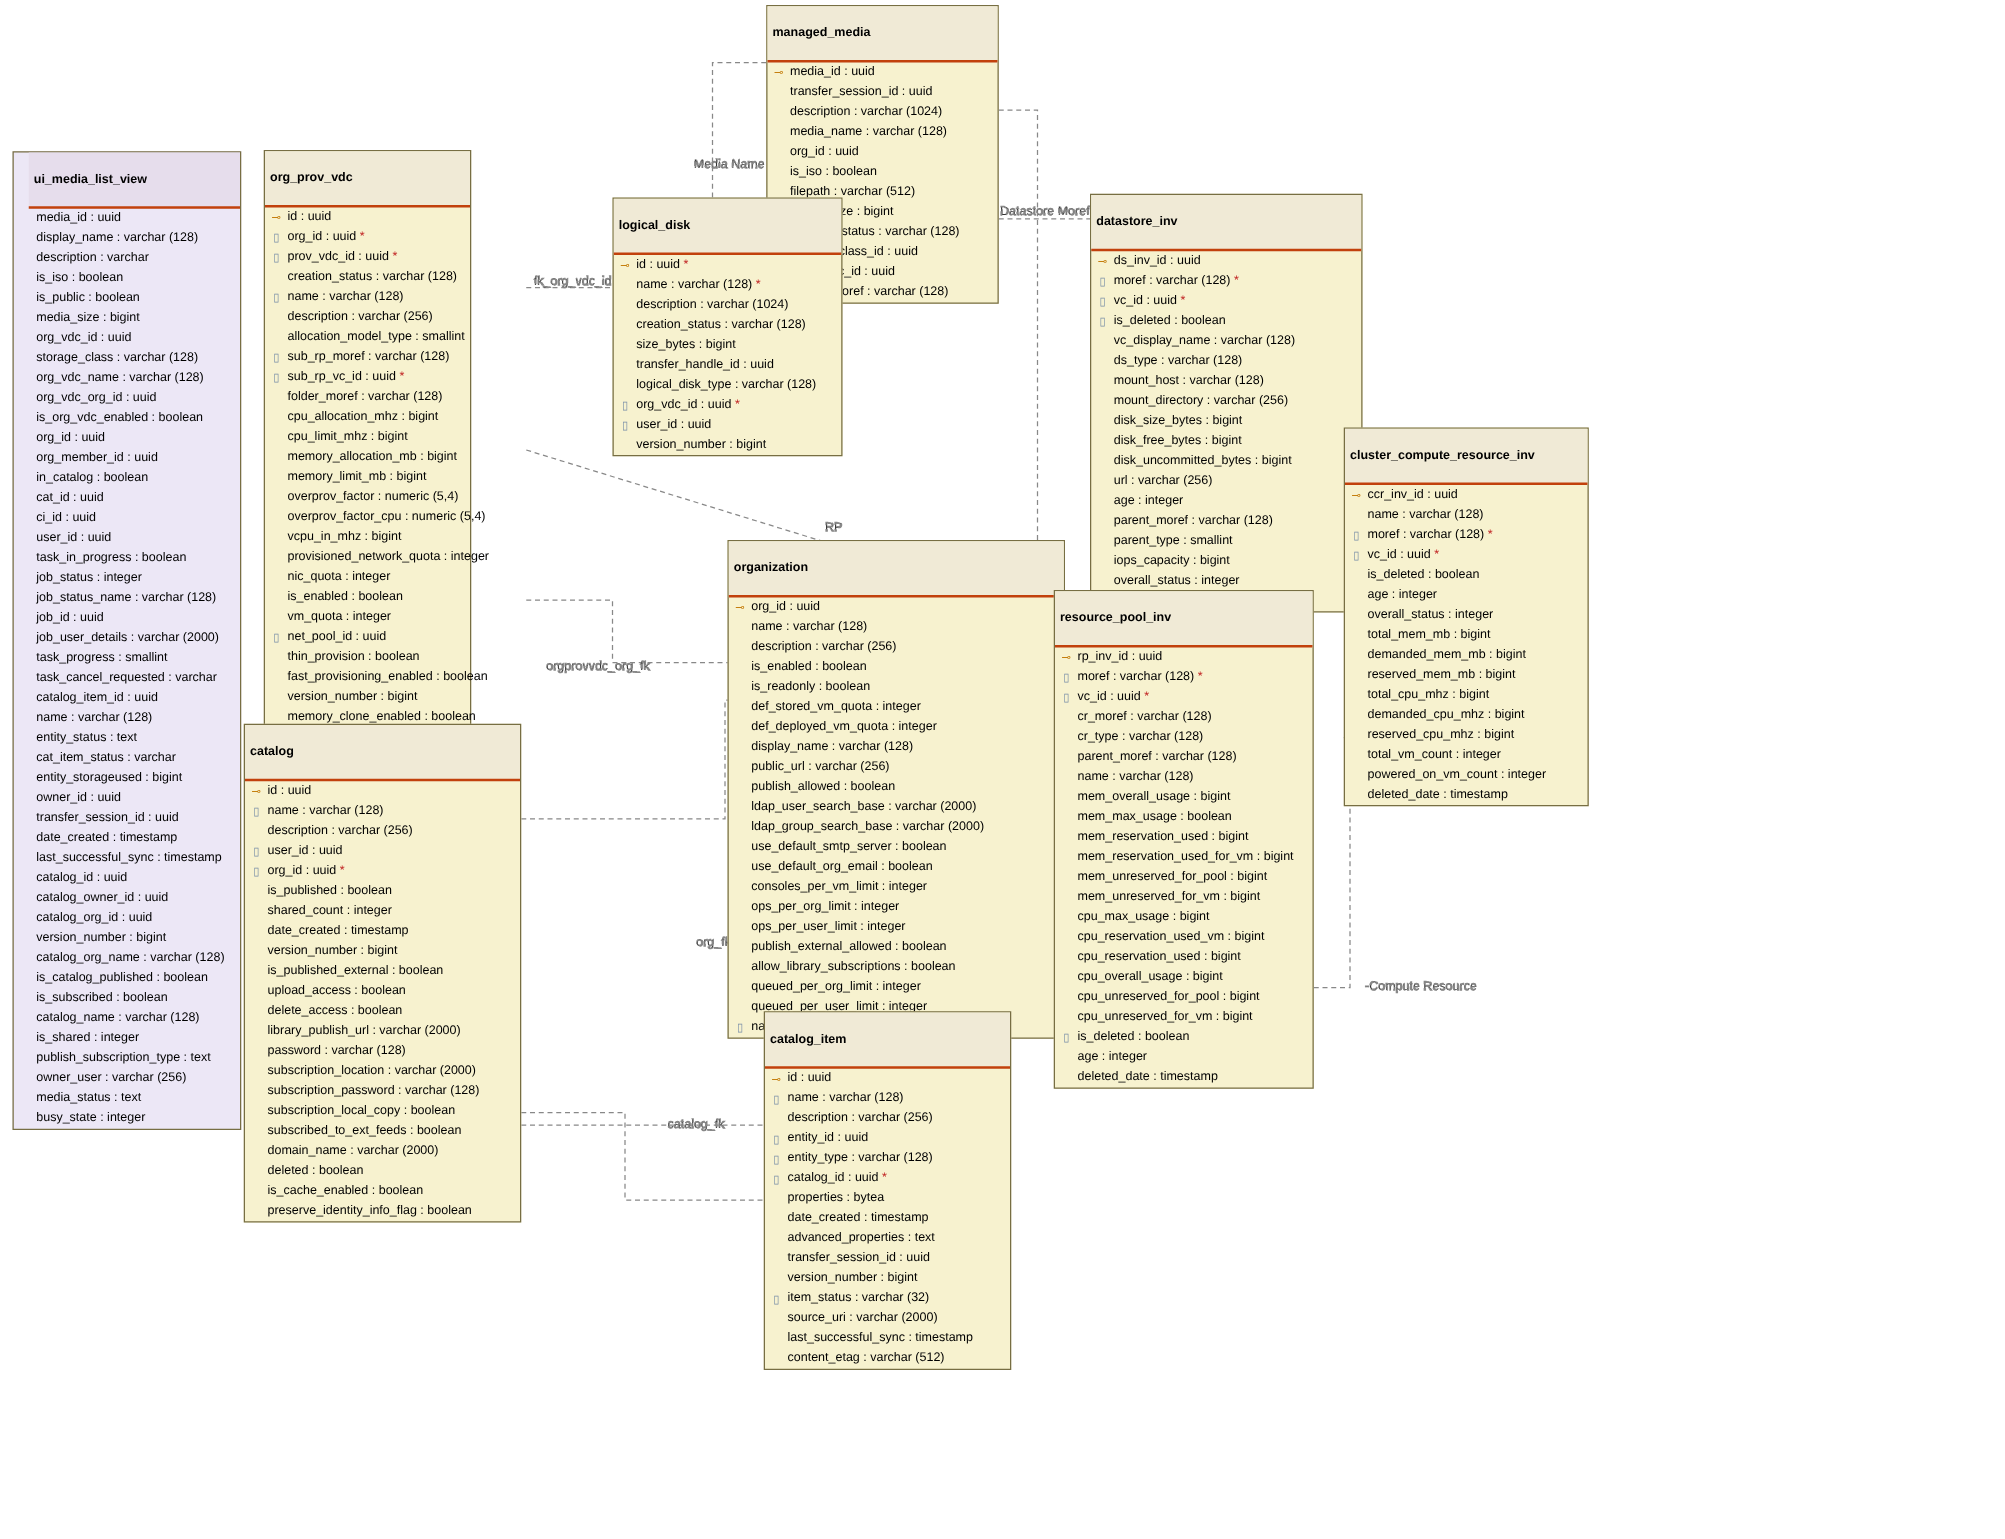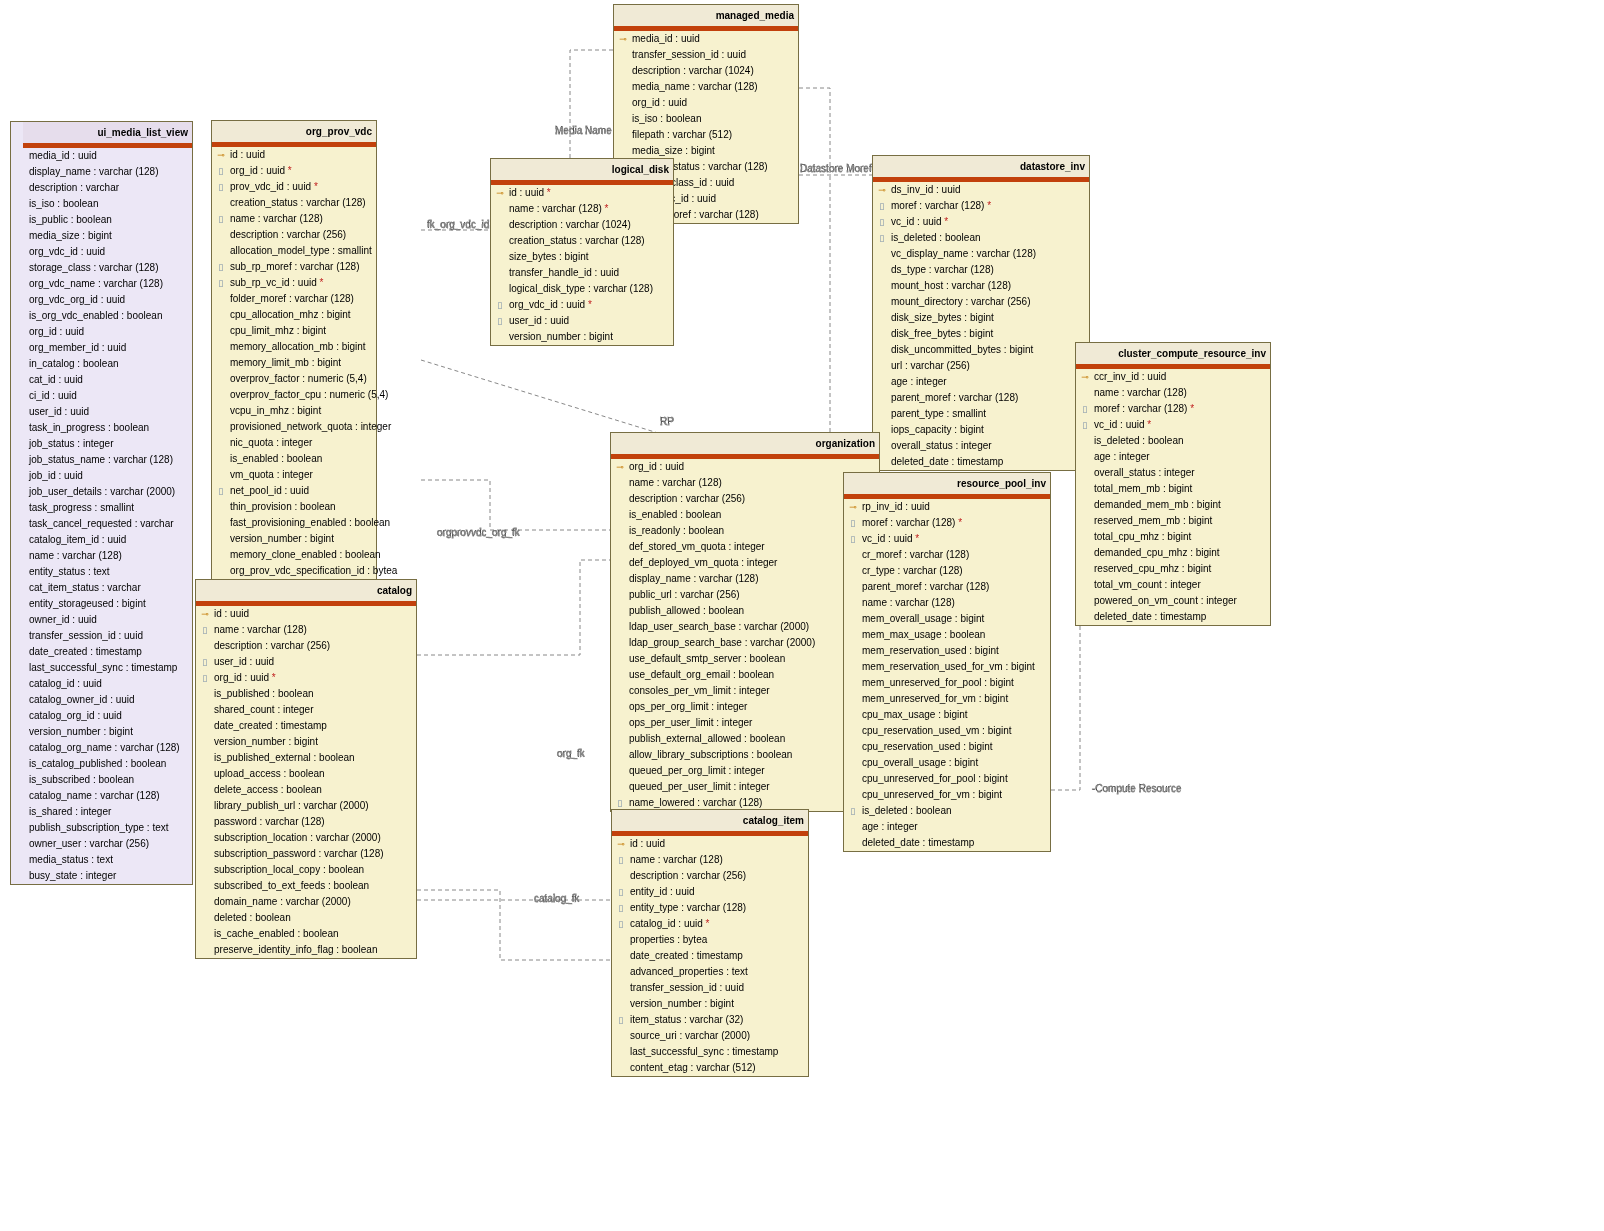--- a/index.html
+++ b/index.html
@@ -13,23 +13,23 @@
   }
   .entity {
     position: absolute;
     border: 1px solid #776e43;
     background: #f7f2cf;
     box-sizing: border-box;
   }
   .entity.purple { background: #ece7f6; }
   .entity-title {
     font-weight: bold;
-    text-align: right;
-    padding: 5px 4px;
-    border-bottom: 5px solid #c2410c;
+    text-align: left;
+    padding: 16px 4px;
+    border-bottom: 2px solid #c2410c;
     background: #f0ead6;
     color: #000;
   }
   .entity.purple .entity-title { background: #e6ddec; margin-left: 12px; }
   .attrs { padding: 0; margin: 0; list-style: none; }
   .attrs li {
     padding: 1px 6px 1px 18px;
     color: #000;
     white-space: nowrap;
     position: relative;
@@ -248,21 +248,21 @@
         <li><span class="mark "></span><span>demanded_mem_mb : bigint</span></li>
         <li><span class="mark "></span><span>reserved_mem_mb : bigint</span></li>
         <li><span class="mark "></span><span>total_cpu_mhz : bigint</span></li>
         <li><span class="mark "></span><span>demanded_cpu_mhz : bigint</span></li>
         <li><span class="mark "></span><span>reserved_cpu_mhz : bigint</span></li>
         <li><span class="mark "></span><span>total_vm_count : integer</span></li>
         <li><span class="mark "></span><span>powered_on_vm_count : integer</span></li>
         <li><span class="mark "></span><span>deleted_date : timestamp</span></li>
       </ul>
     </div>
-    <div class="entity" style="left: 610px; top: 432px; width: 270px;">
+    <div class="entity" style="left: 582px; top: 432px; width: 270px;">
       <div class="entity-title">organization</div>
       <ul class="attrs">
         <li><span class="mark pk">⊸</span><span>org_id : uuid</span></li>
         <li><span class="mark "></span><span>name : varchar (128)</span></li>
         <li><span class="mark "></span><span>description : varchar (256)</span></li>
         <li><span class="mark "></span><span>is_enabled : boolean</span></li>
         <li><span class="mark "></span><span>is_readonly : boolean</span></li>
         <li><span class="mark "></span><span>def_stored_vm_quota : integer</span></li>
         <li><span class="mark "></span><span>def_deployed_vm_quota : integer</span></li>
         <li><span class="mark "></span><span>display_name : varchar (128)</span></li>

